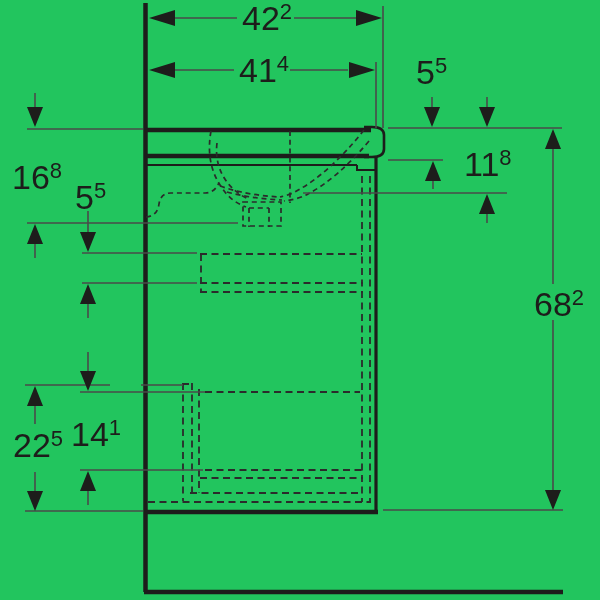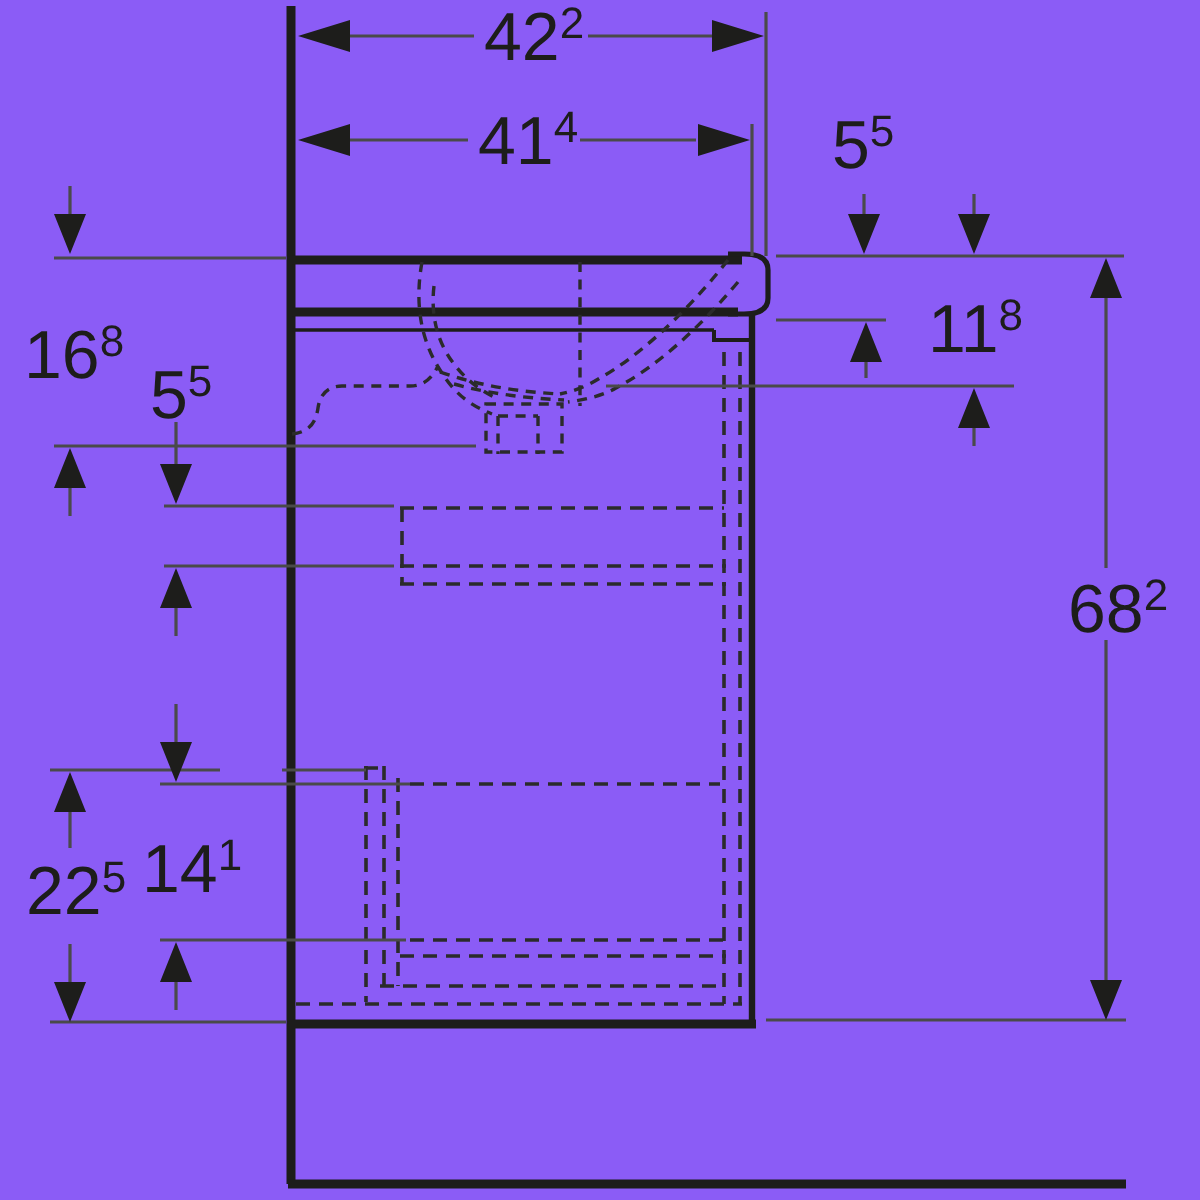--- a/index.html
+++ b/index.html
@@ -1,16 +1,16 @@
 <!DOCTYPE html>
 <html><head>
 <meta charset="utf-8">
 <style>
   html,body{margin:0;padding:0;background:#ffffff;}
-  .canvas{position:relative;width:600px;height:600px;background:#8b5cf6;overflow:hidden;
+  .canvas{position:relative;width:600px;height:600px;background:#22c55e;overflow:hidden;
           font-family:"Liberation Sans", sans-serif;text-align:center;}
   svg{display:block;}
   text{fill:#1d1d1b;font-family:"Liberation Sans", sans-serif;}
   .dimtxt{font-size:34px;}
   .suptxt{font-size:22px;}
   .struct{stroke:#1d1d1b;fill:none;}
   .thin{stroke:#4a4a4a;stroke-width:1.6;fill:none;}
   .dash{stroke:#2b2b2b;stroke-width:1.8;fill:none;stroke-dasharray:7 4.5;}
   .dash2{stroke:#2b2b2b;stroke-width:1.7;fill:none;stroke-dasharray:5 3.8;}
   .arrow{fill:#1d1d1b;stroke:none;}

